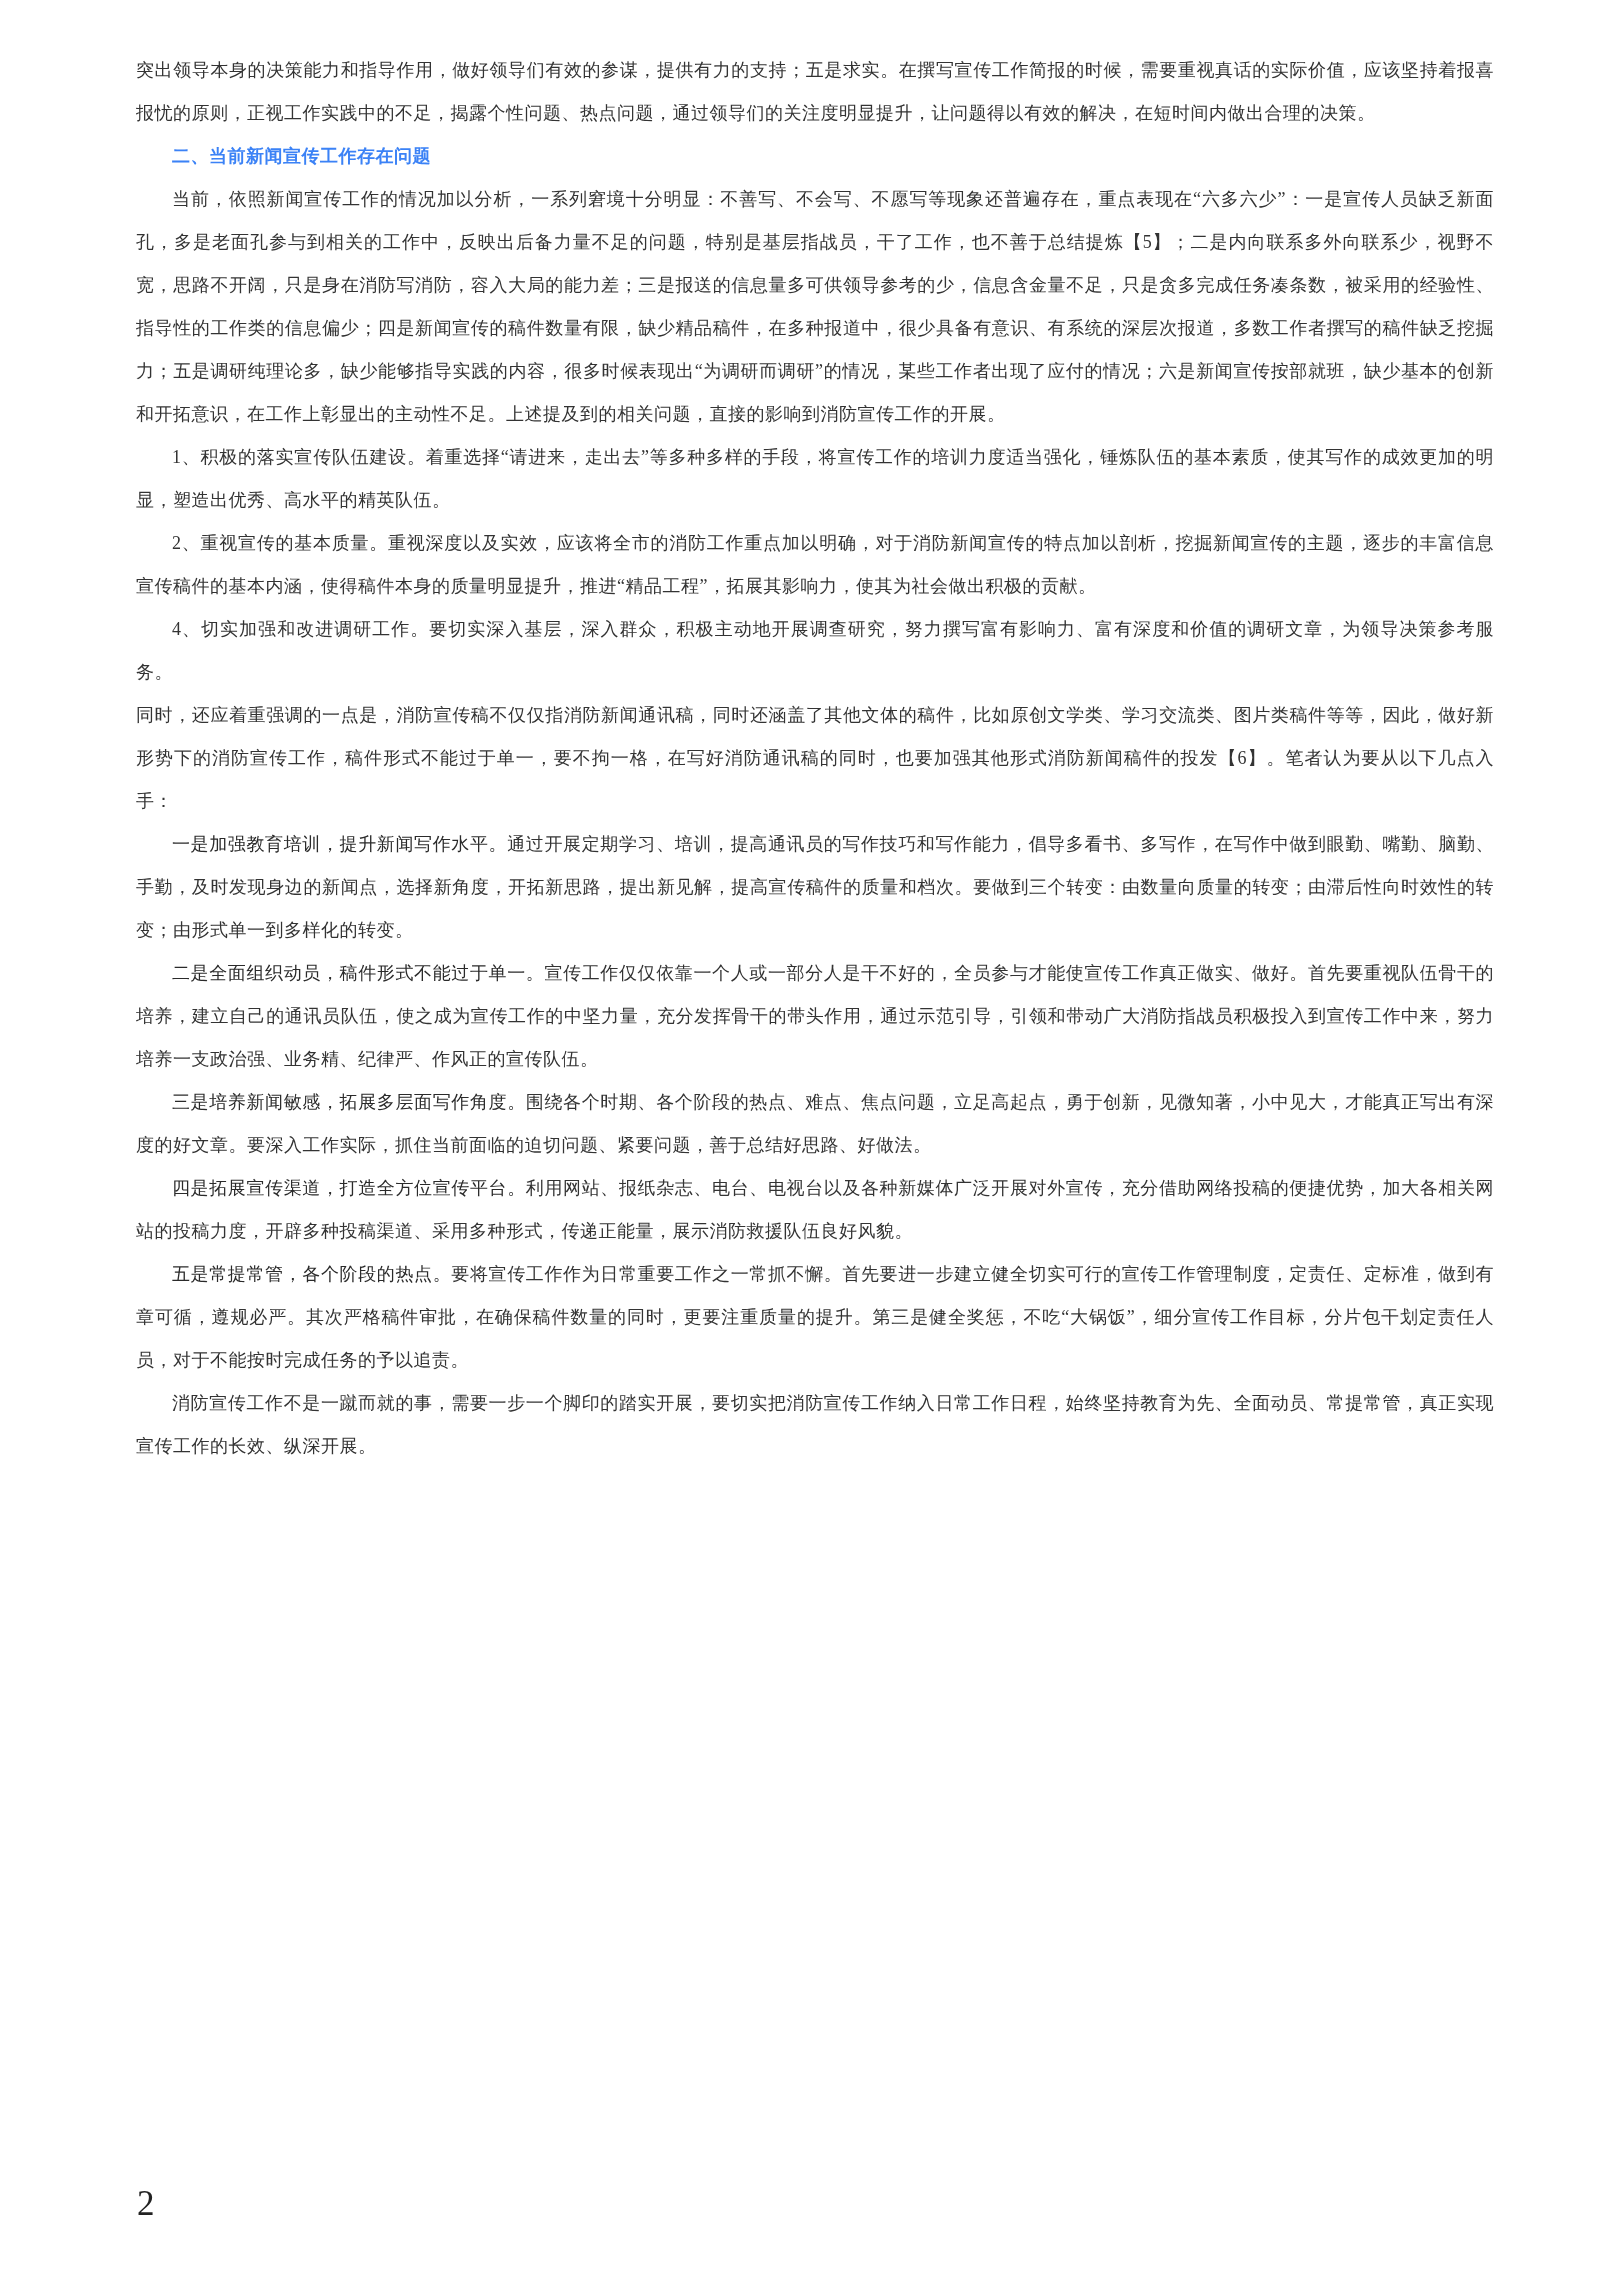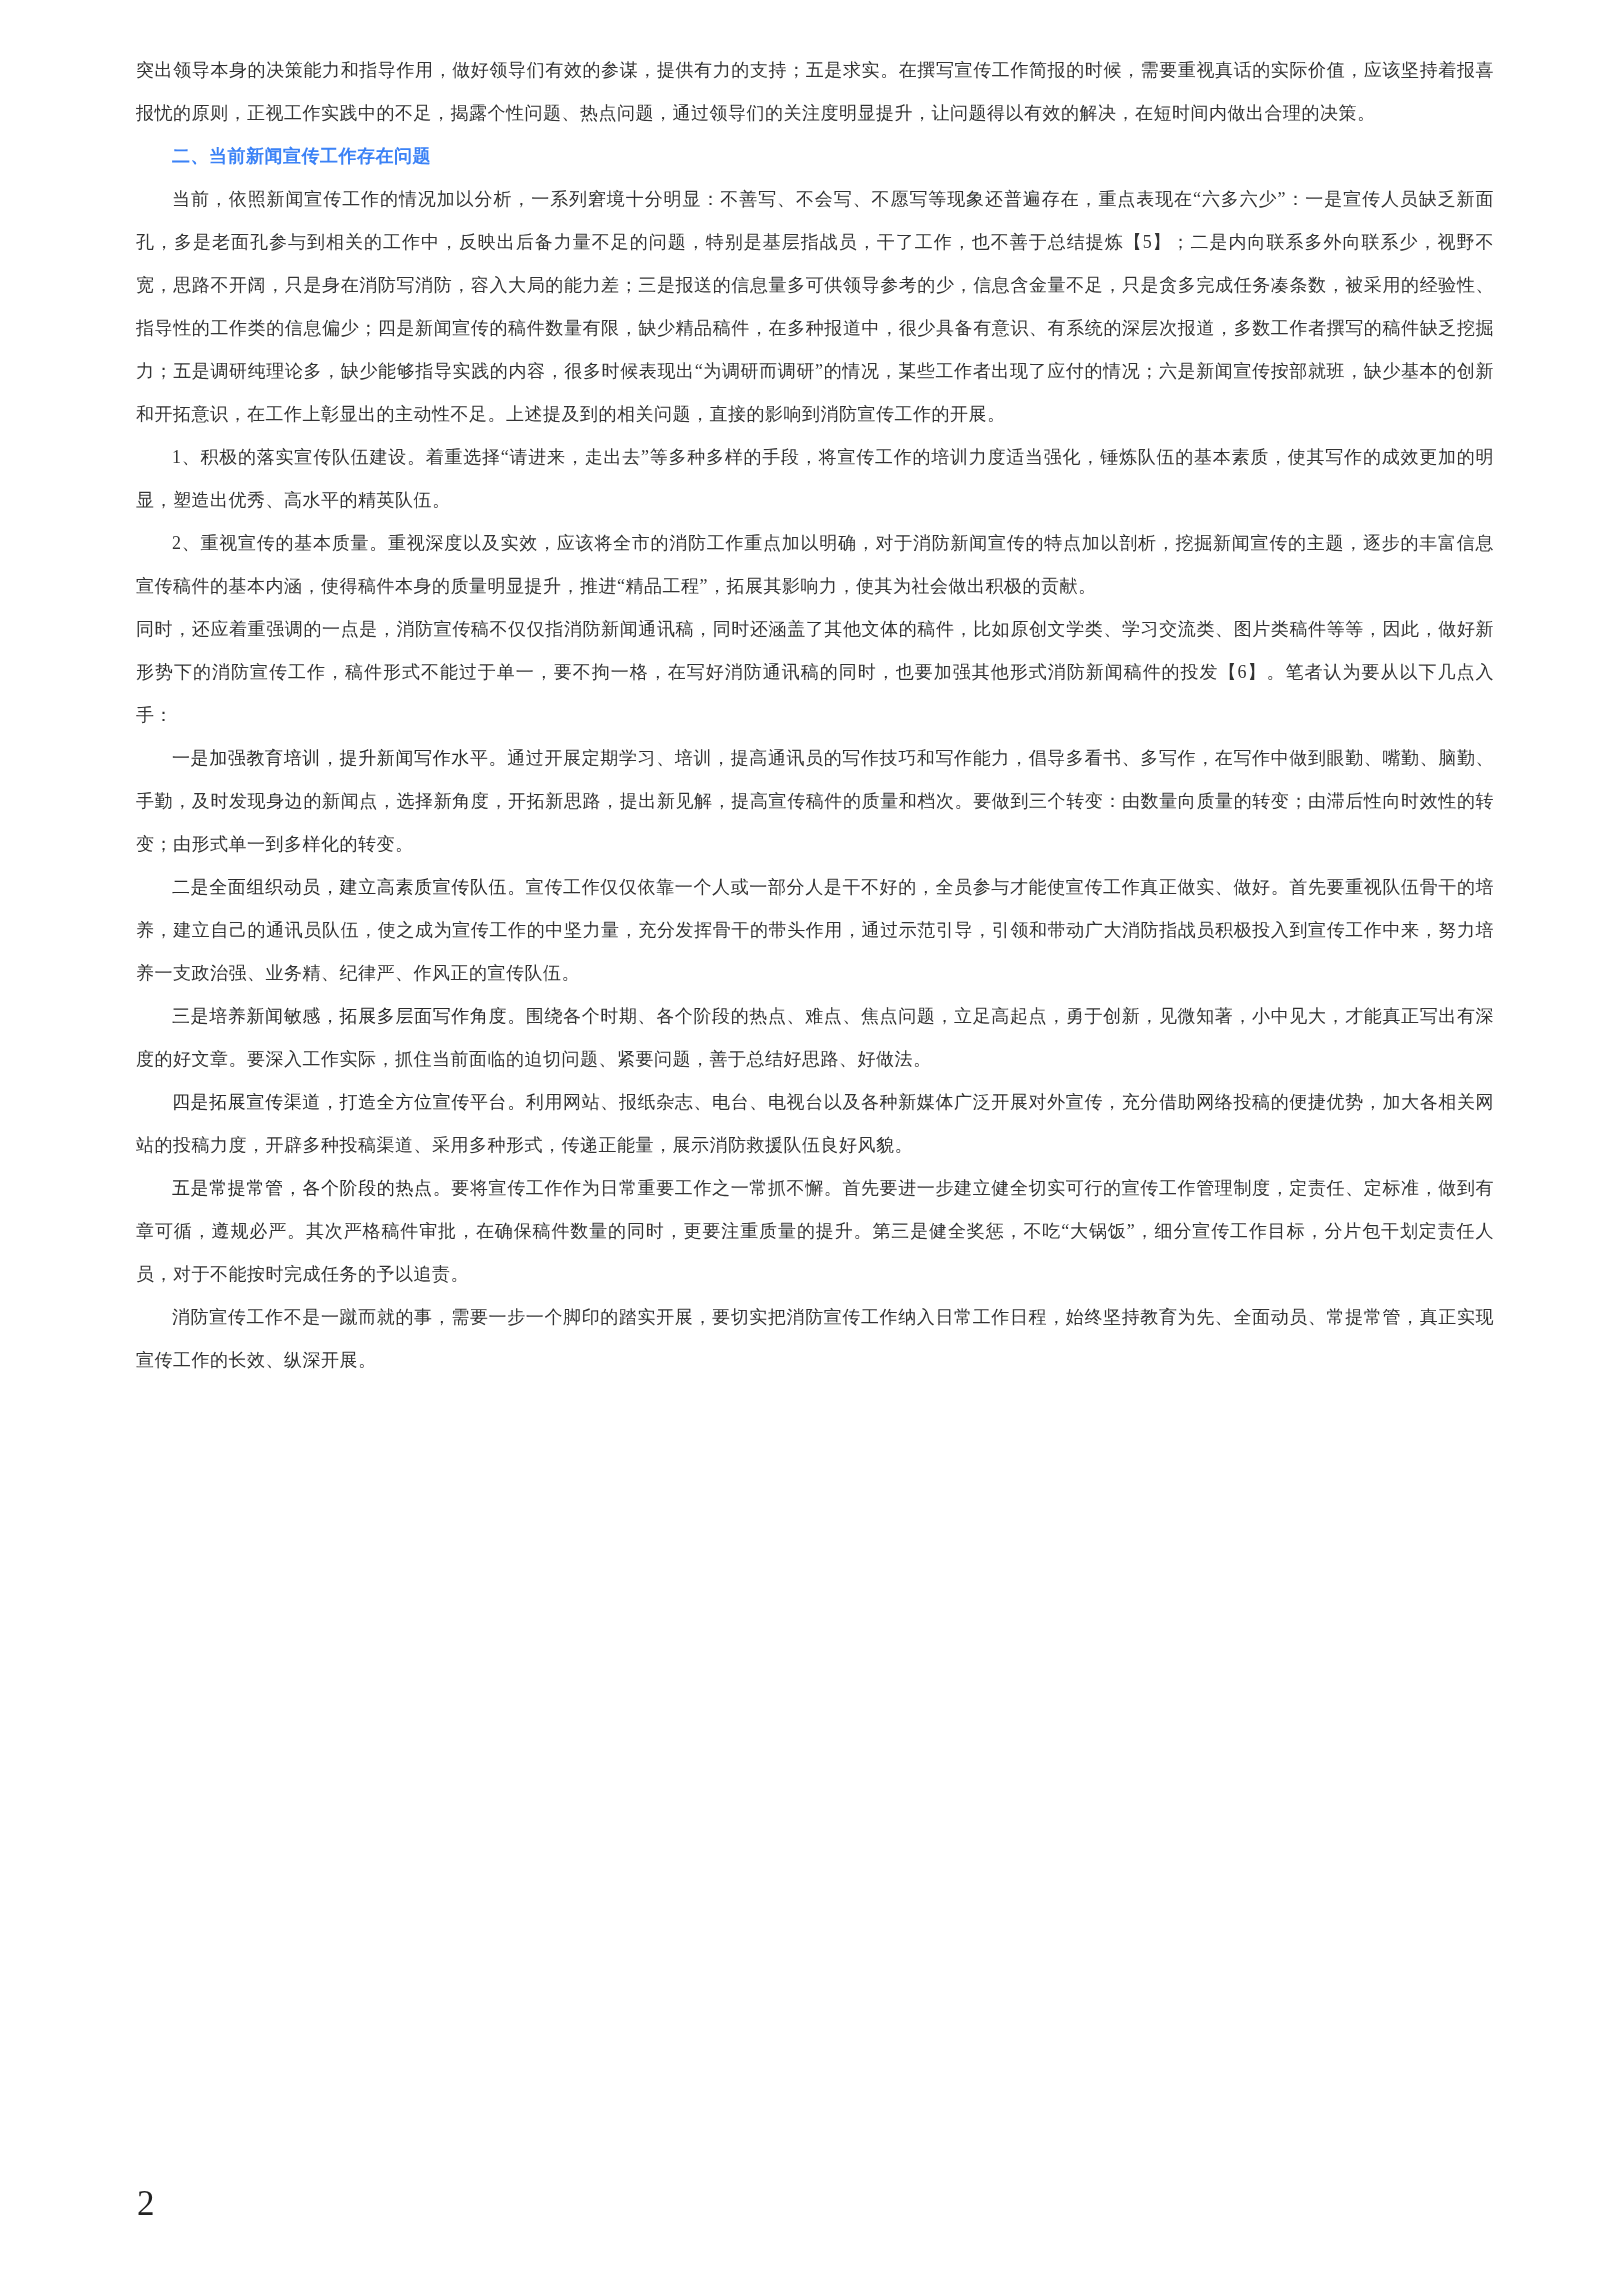--- a/index.html
+++ b/index.html
@@ -52,29 +52,30 @@
     <p class="para heading indent">二、当前新闻宣传工作存在问题</p>
 
     <p class="para indent">当前，依照新闻宣传工作的情况加以分析，一系列窘境十分明显：不善写、不会写、不愿写等现象还普遍存在，重点表现在“六多六少”：一是宣传人员缺乏新面孔，多是老面孔参与到相关的工作中，反映出后备力量不足的问题，特别是基层指战员，干了工作，也不善于总结提炼【5】；二是内向联系多外向联系少，视野不宽，思路不开阔，只是身在消防写消防，容入大局的能力差；三是报送的信息量多可供领导参考的少，信息含金量不足，只是贪多完成任务凑条数，被采用的经验性、指导性的工作类的信息偏少；四是新闻宣传的稿件数量有限，缺少精品稿件，在多种报道中，很少具备有意识、有系统的深层次报道，多数工作者撰写的稿件缺乏挖掘力；五是调研纯理论多，缺少能够指导实践的内容，很多时候表现出“为调研而调研”的情况，某些工作者出现了应付的情况；六是新闻宣传按部就班，缺少基本的创新和开拓意识，在工作上彰显出的主动性不足。上述提及到的相关问题，直接的影响到消防宣传工作的开展。</p>
 
 
     <p class="para indent">1、积极的落实宣传队伍建设。着重选择“请进来，走出去”等多种多样的手段，将宣传工作的培训力度适当强化，锤炼队伍的基本素质，使其写作的成效更加的明显，塑造出优秀、高水平的精英队伍。</p>
 
     <p class="para indent">2、重视宣传的基本质量。重视深度以及实效，应该将全市的消防工作重点加以明确，对于消防新闻宣传的特点加以剖析，挖掘新闻宣传的主题，逐步的丰富信息宣传稿件的基本内涵，使得稿件本身的质量明显提升，推进“精品工程”，拓展其影响力，使其为社会做出积极的贡献。</p>
 
 
+    <p class="para indent">4、切实加强和改进调研工作。要切实深入基层，深入群众，积极主动地开展调查研究，努力撰写富有影响力、富有深度和价值的调研文章，为领导决策参考服务。</p>
 
     <p class="para">同时，还应着重强调的一点是，消防宣传稿不仅仅指消防新闻通讯稿，同时还涵盖了其他文体的稿件，比如原创文学类、学习交流类、图片类稿件等等，因此，做好新形势下的消防宣传工作，稿件形式不能过于单一，要不拘一格，在写好消防通讯稿的同时，也要加强其他形式消防新闻稿件的投发【6】。笔者认为要从以下几点入手：</p>
 
     <p class="para indent">
       <strong>一是加强教育培训，提升新闻写作水平。</strong><span>通过开展定期学习、培训，提高通讯员的写作技巧和写作能力，倡导多看书、多写作，在写作中做到眼勤、嘴勤、脑勤、手勤，及时发现身边的新闻点，选择新角度，开拓新思路，提出新见解，提高宣传稿件的质量和档次。要做到三个转变：由数量向质量的转变；由滞后性向时效性的转变；由形式单一到多样化的转变。</span>
     </p>
 
     <p class="para indent">
-      <strong>二是全面组织动员，建立高素质宣传队伍。</strong><span>宣传工作仅仅依靠一个人或一部分人是干不好的，全员参与才能使宣传工作真正做实、做好。首先要重视队伍骨干的培养，建立自己的通讯员队伍，使之成为宣传工作的中坚力量，充分发挥骨干的带头作用，通过示范引导，引领和带动广大消防指战员积极投入到宣传工作中来，努力培养一支政治强、业务精、纪律严、作风正的宣传队伍。</span>
+      <strong>二是全面组织动员，稿件形式不能过于单一。</strong><span>宣传工作仅仅依靠一个人或一部分人是干不好的，全员参与才能使宣传工作真正做实、做好。首先要重视队伍骨干的培养，建立自己的通讯员队伍，使之成为宣传工作的中坚力量，充分发挥骨干的带头作用，通过示范引导，引领和带动广大消防指战员积极投入到宣传工作中来，努力培养一支政治强、业务精、纪律严、作风正的宣传队伍。</span>
     </p>
 
     <p class="para indent">
       <strong>三是培养新闻敏感，拓展多层面写作角度。</strong><span>围绕各个时期、各个阶段的热点、难点、焦点问题，立足高起点，勇于创新，见微知著，小中见大，才能真正写出有深度的好文章。要深入工作实际，抓住当前面临的迫切问题、紧要问题，善于总结好思路、好做法。</span>
     </p>
 
     <p class="para indent">
       <strong>四是拓展宣传渠道，打造全方位宣传平台。</strong><span>利用网站、报纸杂志、电台、电视台以及各种新媒体广泛开展对外宣传，充分借助网络投稿的便捷优势，加大各相关网站的投稿力度，开辟多种投稿渠道、采用多种形式，传递正能量，展示消防救援队伍良好风貌。</span>
     </p>
 

